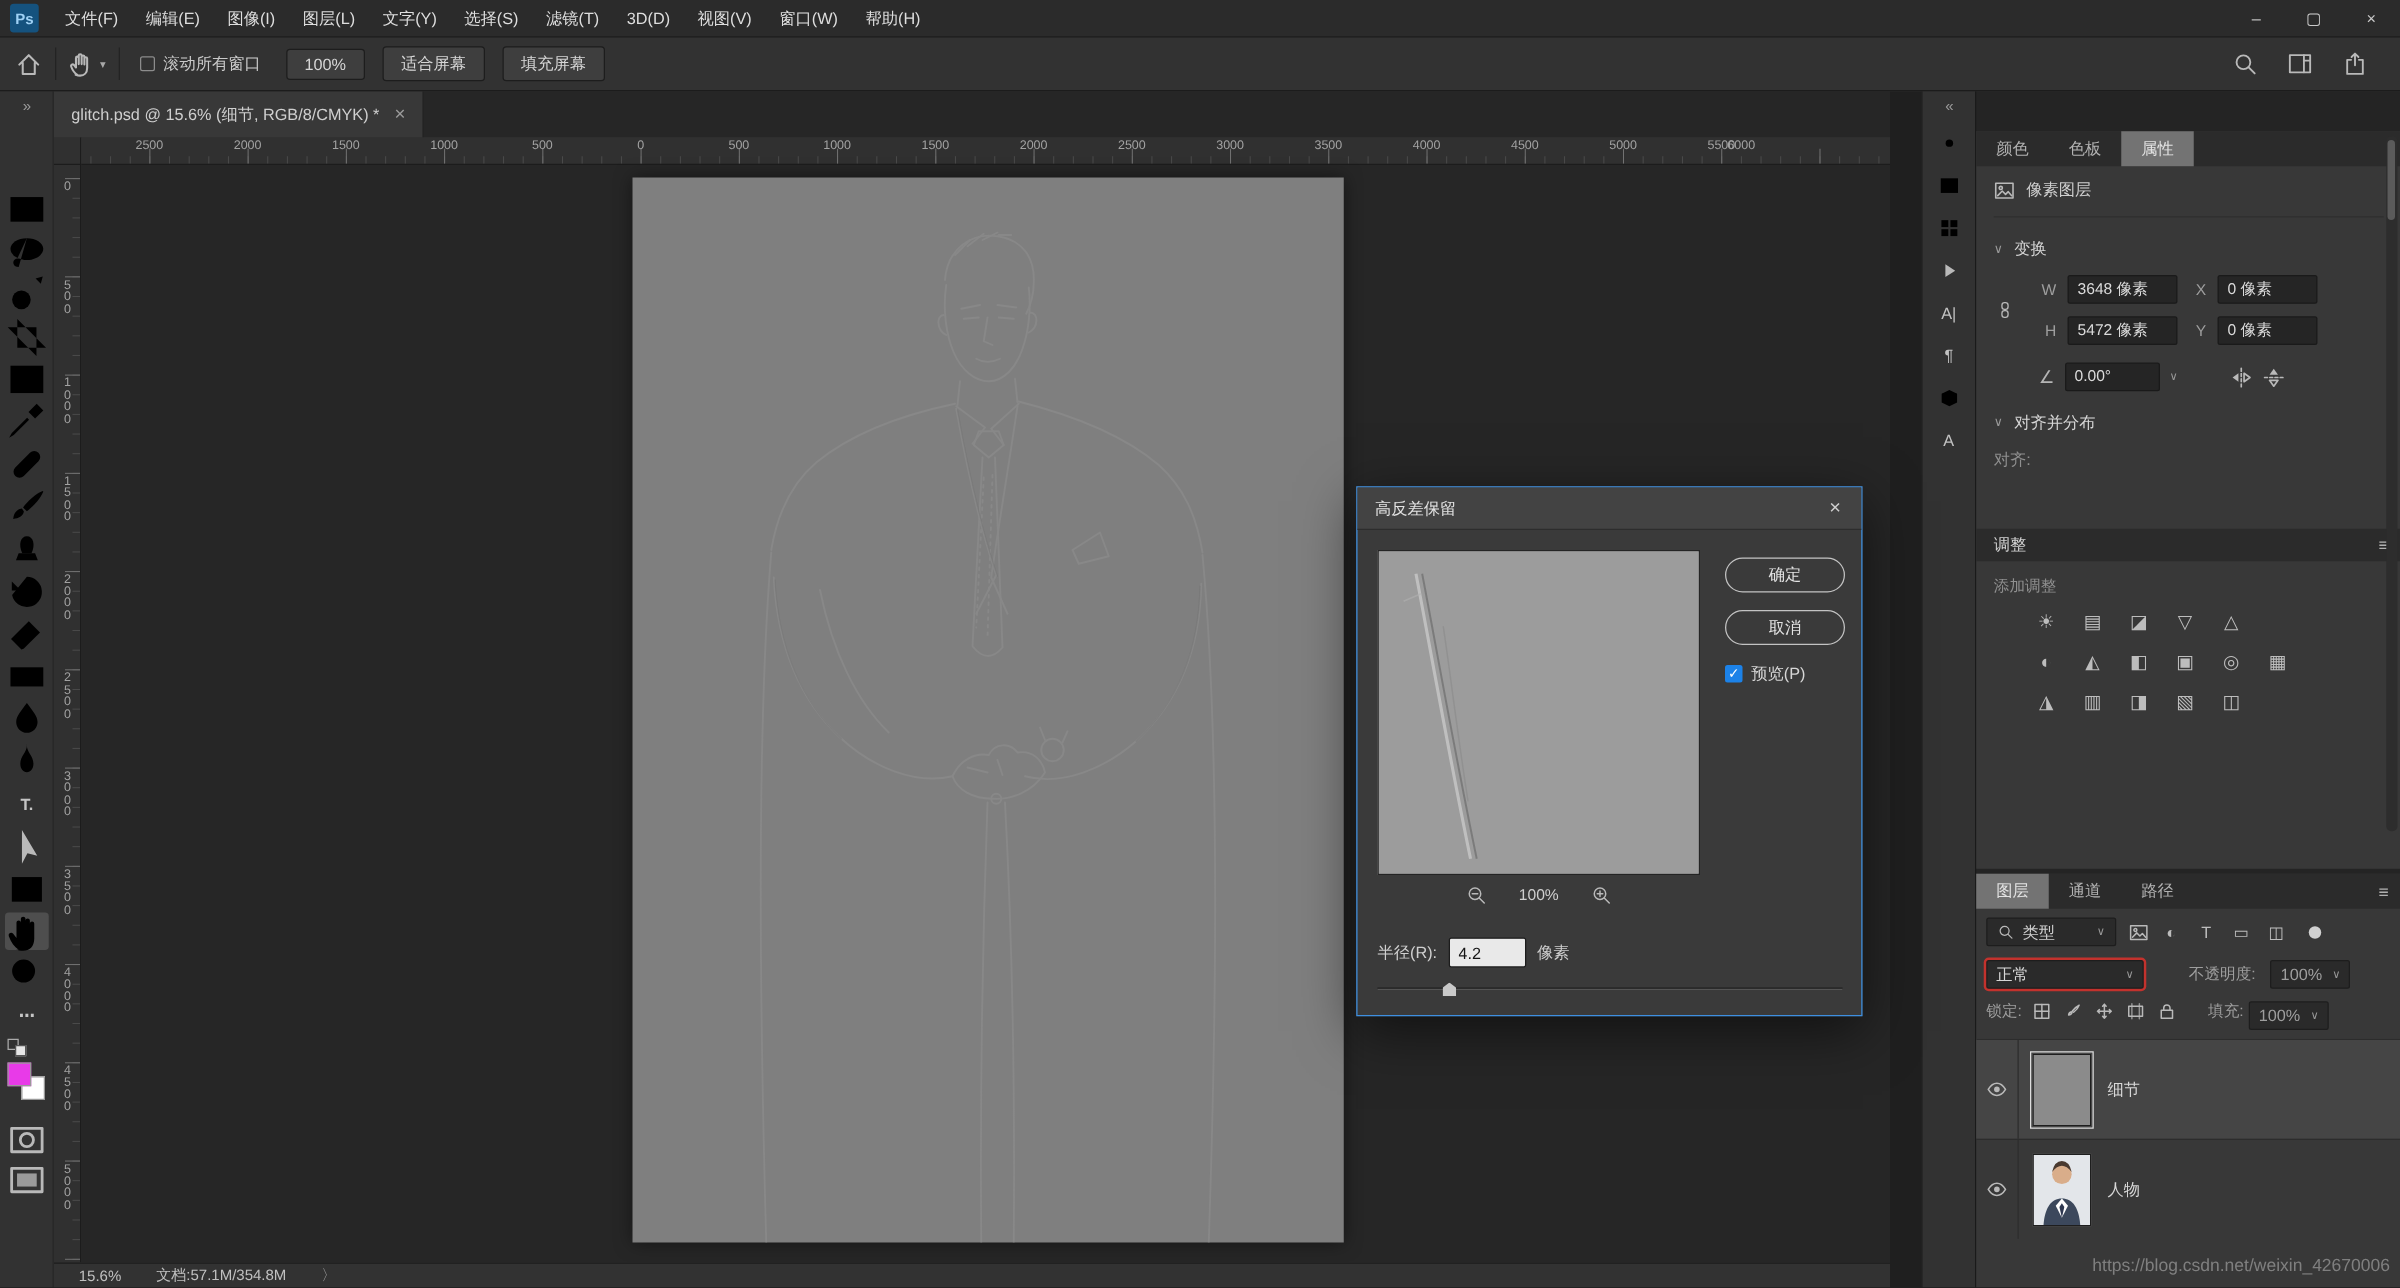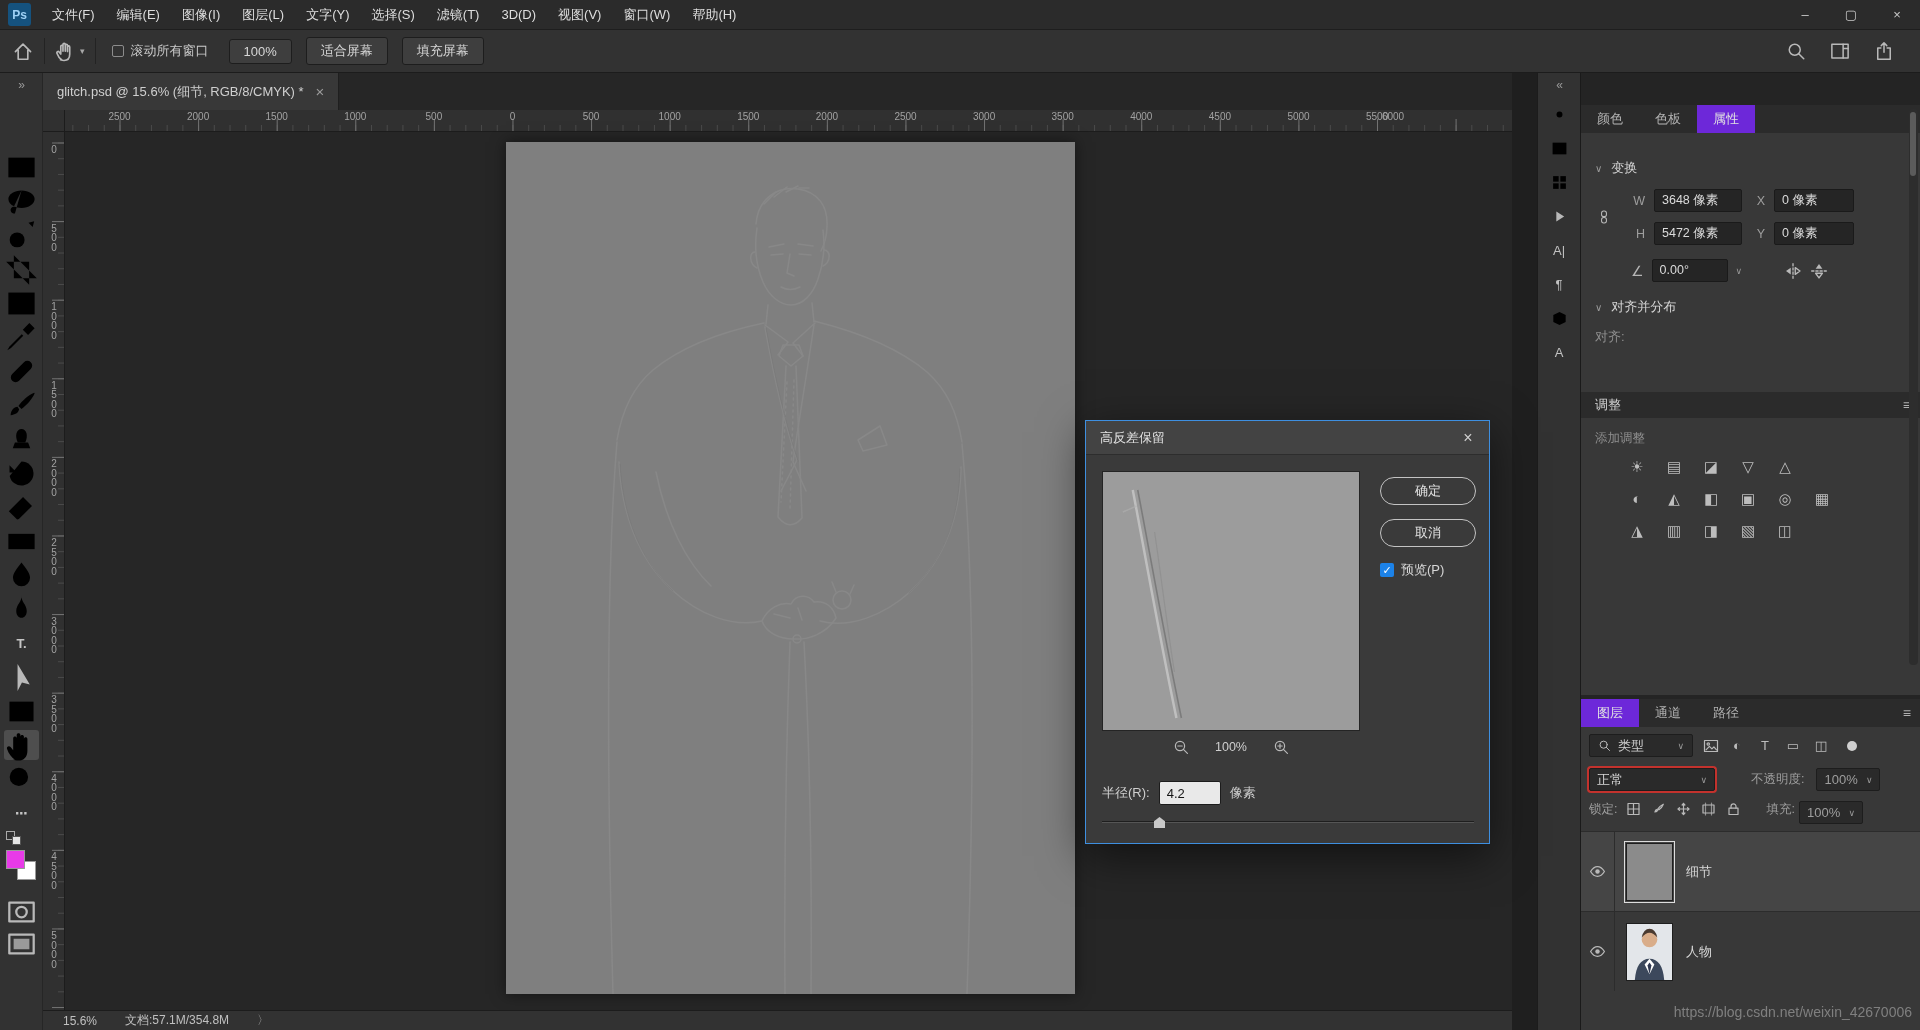--- a/index.html
+++ b/index.html
@@ -95,21 +95,21 @@
   .strip-icon { width:24px; height:24px; margin:10px auto; display:flex; align-items:center;
                 justify-content:center; color:#c2c2c2; font-size:13px; }
   .strip-icon svg { width:17px; height:17px; }
 
   
   #rightcol { position:absolute; left:1580px; top:73px; width:340px; height:957px; background:#242424;
               border-left:1px solid #1a1a1a; }
   .pgroup { position:absolute; top:32px; left:0; width:340px; height:590px; background:#383838; }
   .tabbar { height:28px; background:#2b2b2b; display:flex; align-items:center; position:relative; }
   .ptab { padding:0 16px; line-height:28px; color:#b2b2b2; }
-  .ptab.active { background:#6d28d9; color:#e2e2e2; }
+  .ptab.active { background:#737373; color:#e2e2e2; }
   .hamb { position:absolute; right:10px; color:#b0b0b0; font-size:14px; }
   .pbody { padding:10px 14px 0; position:relative; }
   .pixrow { display:flex; align-items:center; gap:9px; padding-bottom:12px; border-bottom:1px solid #2e2e2e; color:#cfcfcf; }
   .pixrow [data-icon]{ width:17px; height:17px; }
   .sect { display:flex; gap:9px; align-items:center; margin:16px 0 12px; color:#d6d6d6; }
   .chev { color:#9a9a9a; font-size:10px; }
   .transform-block { position:relative; }
   .chain { position:absolute; left:2px; top:14px; width:14px; height:28px; }
   .tgrid { margin-left:36px; display:grid; grid-template-columns:14px 88px 14px 80px;
            column-gap:9px; row-gap:10px; align-items:center; }
@@ -155,21 +155,21 @@
   .eyecell [data-icon]{ width:17px; height:17px; }
   .thumb { width:47px; height:58px; margin-left:11px; border:1px solid #1e1e1e; background:#8b8b8b; flex:none; }
   .thumb.gray { outline:1px solid #ddd; outline-offset:1px; }
   .thumb svg { width:100%; height:100%; }
   .lname { margin-left:13px; color:#d8d8d8; }
   .pscroll { position:absolute; top:36px; right:2px; width:9px; height:556px; background:#2d2d2d; border-radius:4px; }
   .pthumb { position:absolute; top:3px; left:1px; width:6px; height:64px; background:#5b5b5b; border-radius:3px; }
 
   
   #dialog { position:absolute; left:1085px; top:389px; width:405px; height:424px; background:#3a3a3a;
-            border:1px solid #3e8fe0; box-shadow:0 12px 42px rgba(0,0,0,.55); z-index:40;margin-top:31px; }
+            border:1px solid #3e8fe0; box-shadow:0 12px 42px rgba(0,0,0,.55); z-index:40; }
   .dlg-title { height:34px; background:#434343; border-bottom:1px solid #2d2d2d; display:flex;
                align-items:center; padding-left:14px; color:#e2e2e2; }
   .dlg-close { margin-left:auto; width:42px; text-align:center; font-size:16px; color:#cfcfcf; }
   .dlg-preview { position:absolute; left:16px; top:50px; width:258px; height:260px; border:1px solid #242424;
                  background:#9c9c9c; overflow:hidden; }
   .dlg-preview svg { width:100%; height:100%; }
   .dlg-zoomrow { position:absolute; left:16px; top:318px; width:258px; display:flex; align-items:center;
                  justify-content:center; gap:26px; color:#cfcfcf; font-size:12.5px; }
   .dlg-zoomrow [data-icon]{ width:16px; height:16px; }
   .dlg-btn { position:absolute; left:294px; width:96px; height:28px; background:transparent;
@@ -567,20 +567,30 @@
 
   <div id="rightcol">
 
     <div class="pgroup">
       <div class="tabbar">
         <span class="ptab">颜色</span>
         <span class="ptab">色板</span>
         <span class="ptab active">属性</span>
       </div>
       <div class="pbody">
+        <div class="pixrow">
+          <span data-icon="imglayer">
+              <svg viewBox="0 0 16 16">
+                <rect x="1.5" y="2.5" width="13" height="11"></rect>
+                <circle cx="5.3" cy="6" r="1.2"></circle>
+                <path d="M3 11.8l3.4-3.5 2.5 2.5 2-2 2.6 3"></path>
+              </svg>
+            </span>
+          <span>像素图层</span>
+        </div>
         <div class="sect">
           <span class="chev">∨</span>
           <span>变换</span>
         </div>
         <div class="transform-block">
           <span class="chain" data-icon="chain">
               <svg viewBox="0 0 16 16">
                 <rect x="5.2" y="1.2" width="5.6" height="6.2" rx="2.4"></rect>
                 <rect x="5.2" y="8.6" width="5.6" height="6.2" rx="2.4"></rect>
               </svg>

